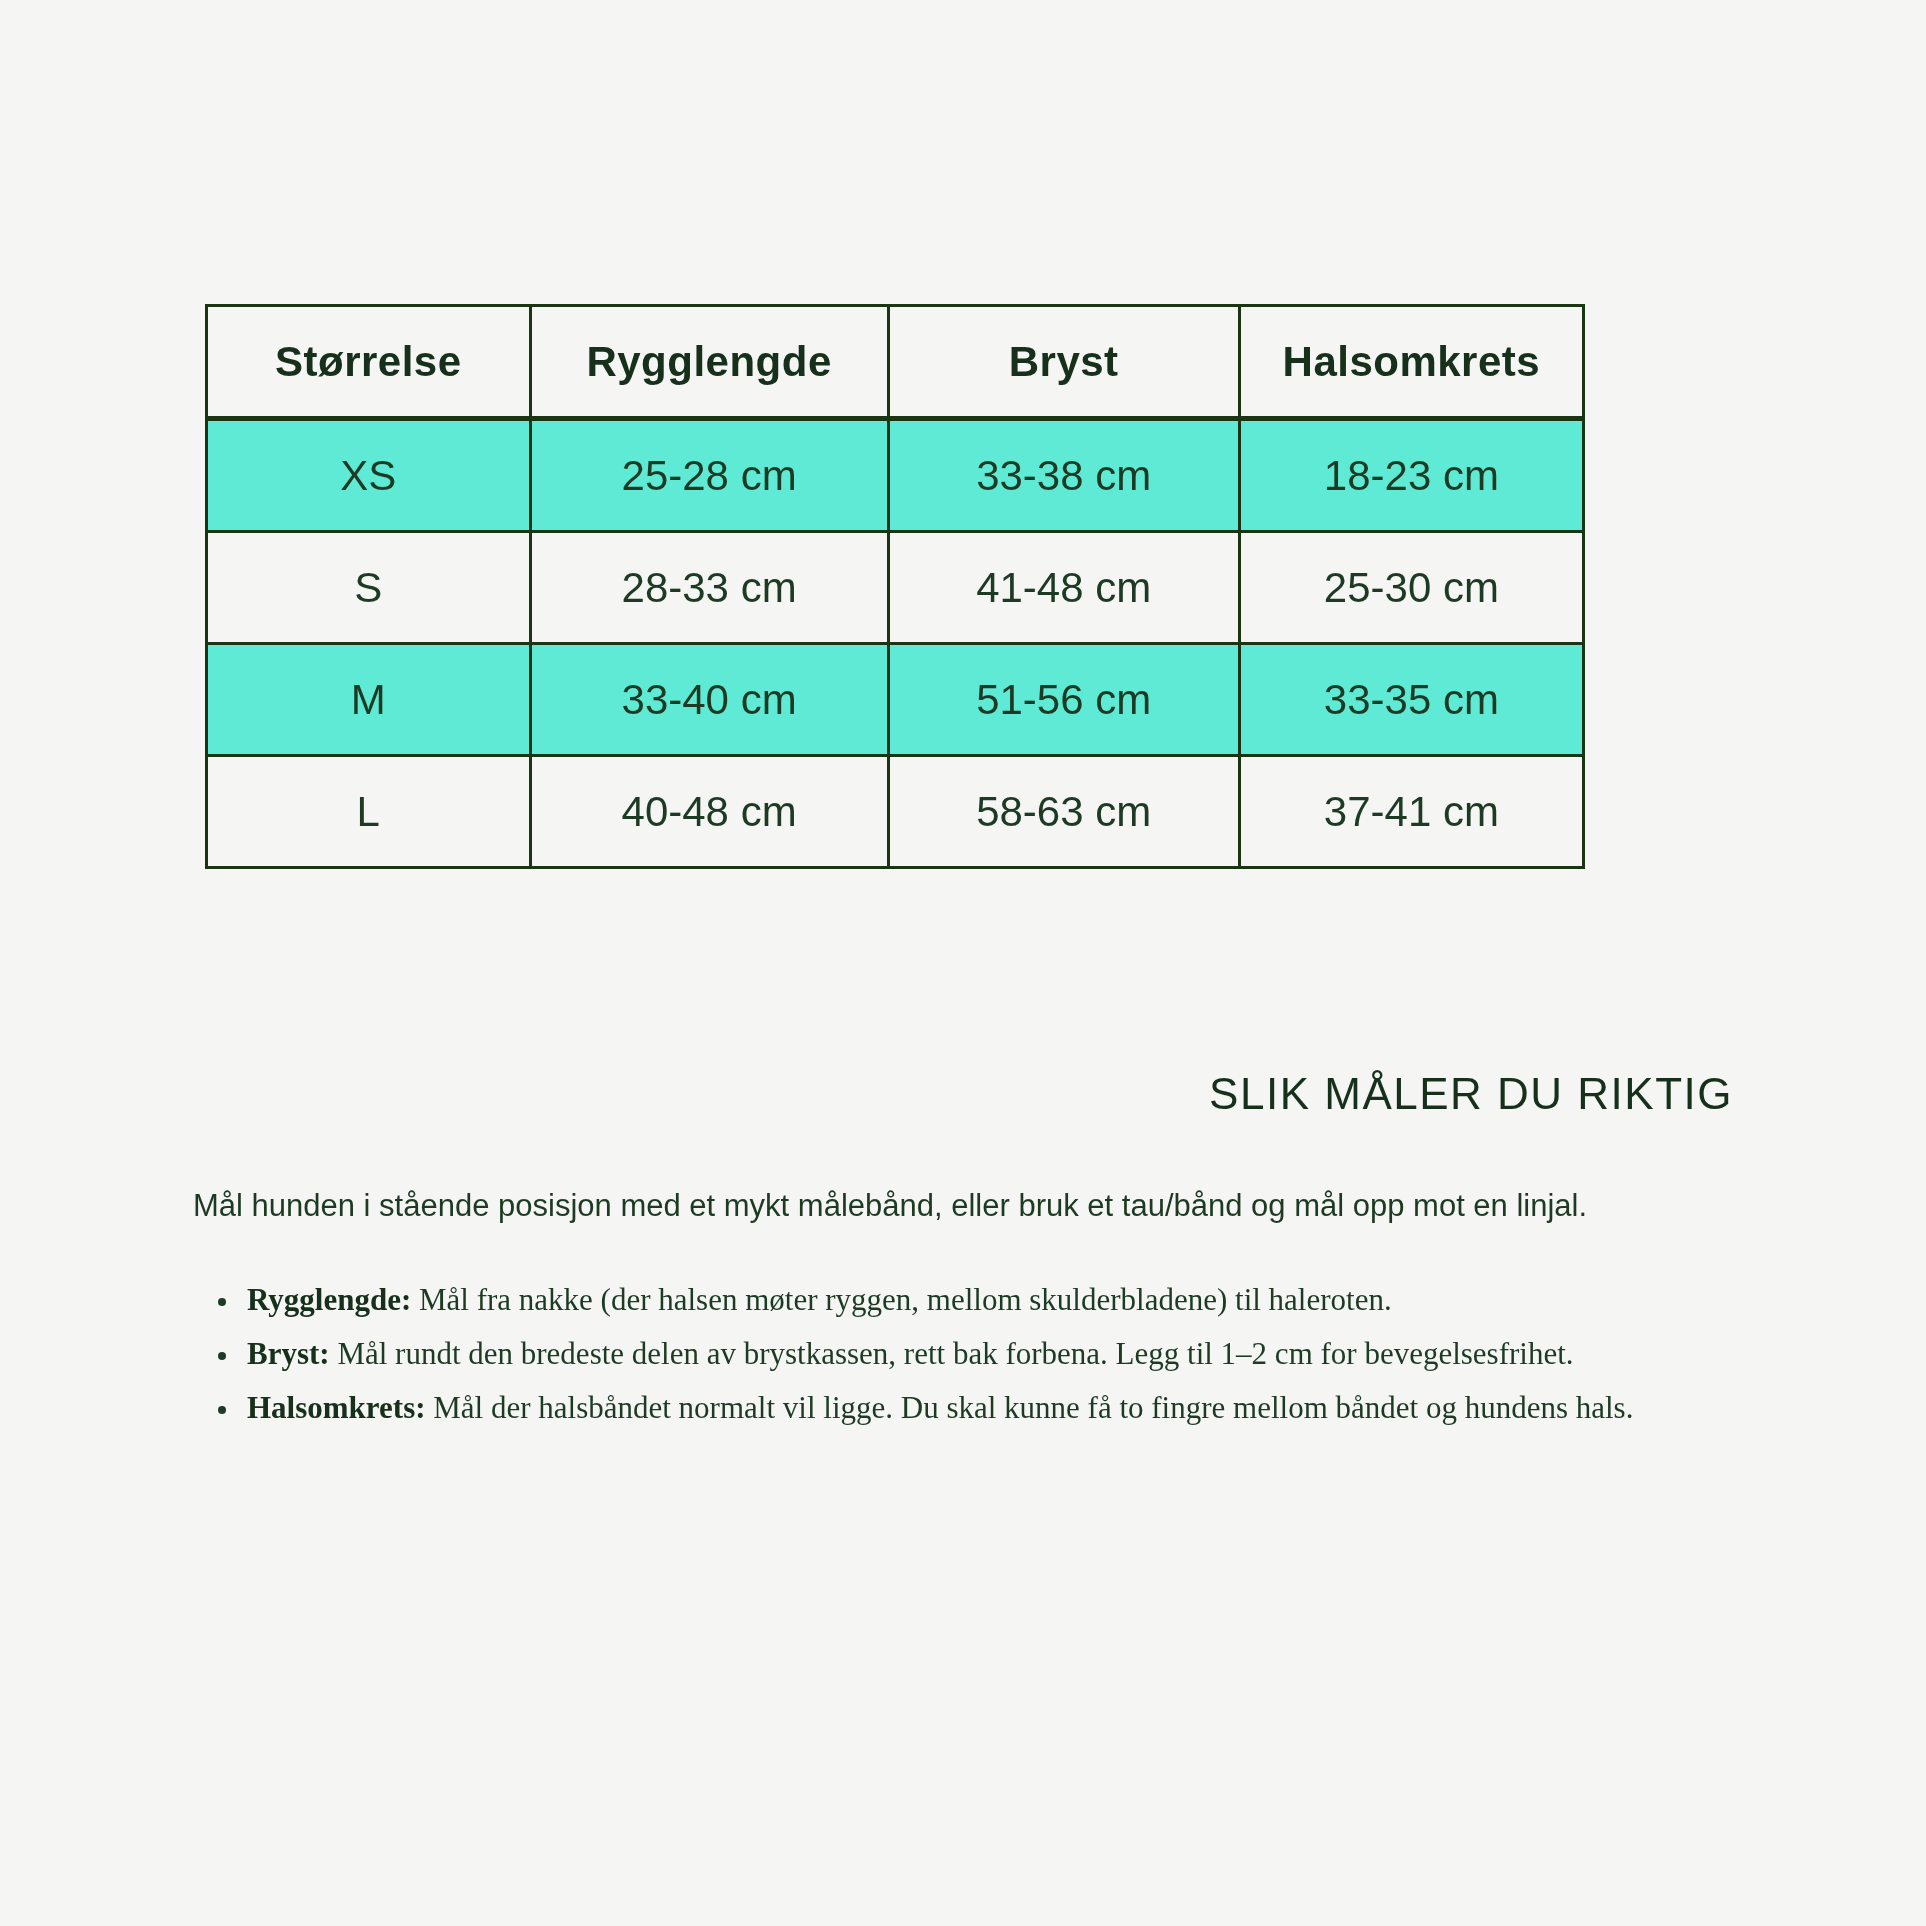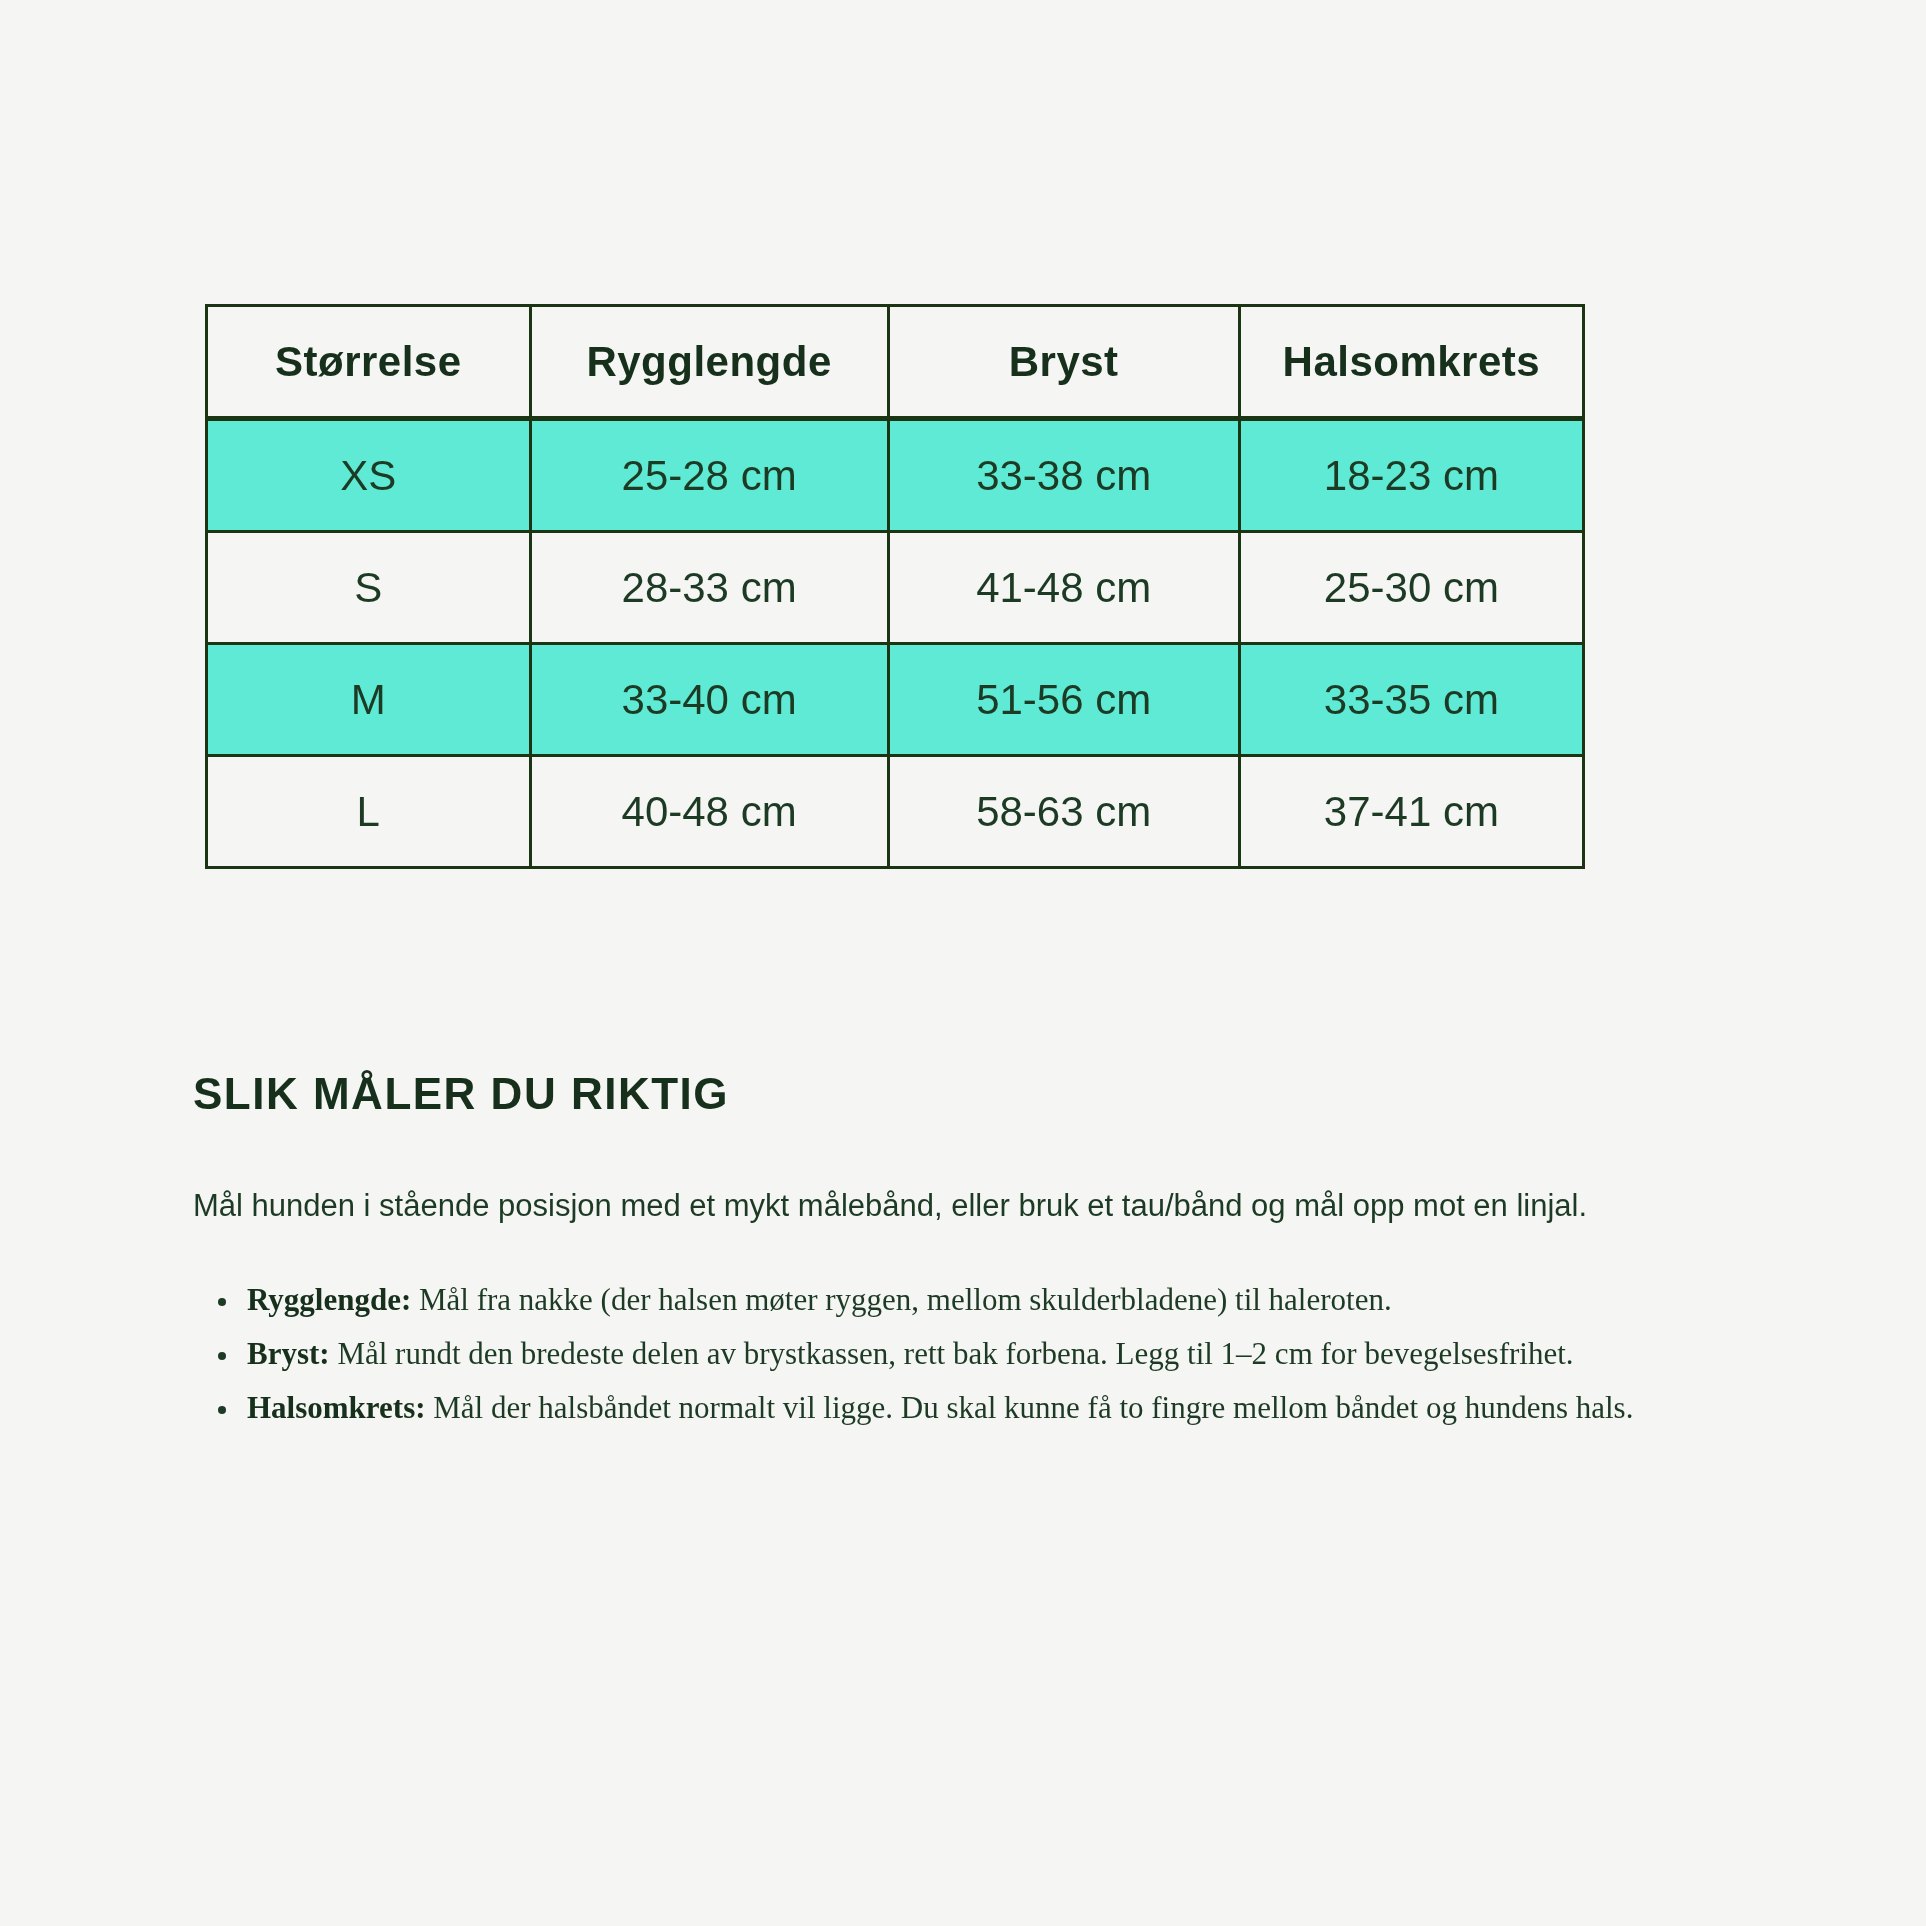--- a/index.html
+++ b/index.html
@@ -59,23 +59,23 @@
 
   
   .content {
     position: absolute;
     left: 193px;
     top: 1069px;
     width: 1540px;
   }
   .content h2 {
     margin: 0;
-    text-align: left;
+    text-align: right;
     font-size: 44px;
-    font-weight: bold;
+    font-weight: normal;
     letter-spacing: 1.5px;
     color: #16301B;
   }
   .content p.intro {
     margin: 63px 0 16px 0;
     font-size: 31px;
     line-height: 48px;
     color: #1D3B24;
   }
   .content ul {

